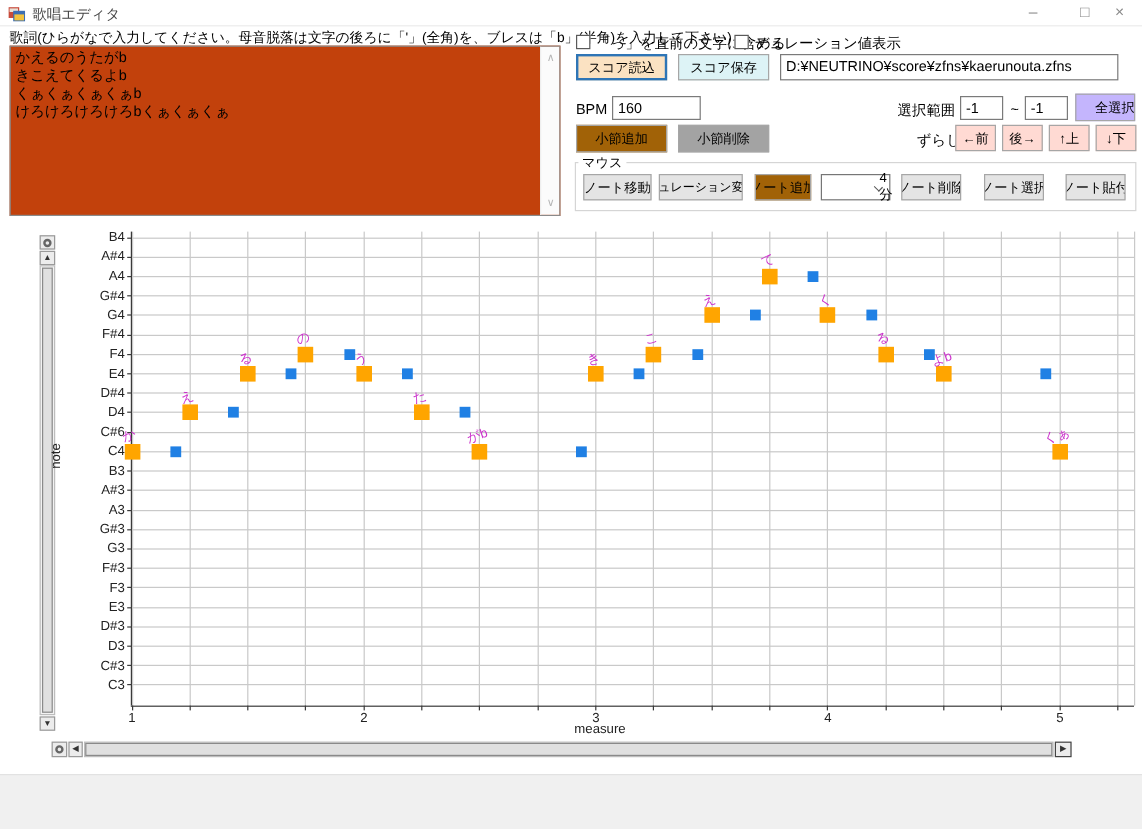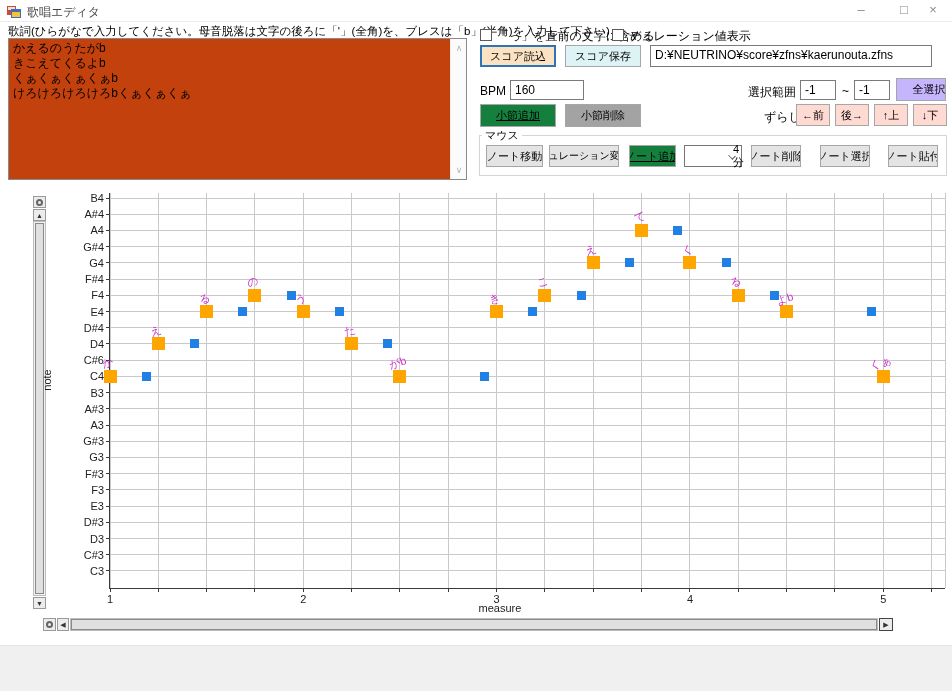--- a/index.html
+++ b/index.html
@@ -11,21 +11,21 @@
   #titlebar { position:absolute; left:0; top:0; width:952px; height:22px; background:#fff; border-bottom:1px solid #ececec; }
   #app-icon { position:absolute; left:7px; top:4px; width:14px; height:14px; }
   #title-text { position:absolute; left:27px; top:4px; font-size:12px; color:#444; }
   .wbtn { position:absolute; top:0; width:32px; height:22px; text-align:center; line-height:20px; color:#8a8a8a; font-size:13px; }
   #btn-min { left:845px; } #btn-max { left:888px; } #btn-close { left:917px; }
 
   
   .label { position:absolute; white-space:nowrap; }
   .btn { position:absolute; display:flex; align-items:center; justify-content:center;
          background:#e4e4e4; border:1px solid #a6a6a6; font-size:11px; white-space:nowrap; overflow:hidden; cursor:default; }
-  .btn.green { background:#15803d;text-decoration:underline; }
+  .btn.green { background:#a16207; }
   .btn.purple { background:#a3a3a3; }
   .btn.pink { background:#ffdad3; }
   .tbox { position:absolute; background:#fff; border:1px solid #7a7a7a; font-size:12px; padding:2px 4px;
           white-space:nowrap; overflow:hidden; }
   .checkbox { position:absolute; width:12px; height:12px; background:#fff; border:1px solid #5a5a5a; }
 
   
   #lyrics-box { position:absolute; left:8px; top:38px; width:459px; height:142px; background:#c2410c; border:1px solid #8a8a8a; }
   #lyrics-text { position:absolute; left:4px; top:2px; right:18px; bottom:2px; white-space:pre-wrap; line-height:15px; font-size:12px; }
   #lyrics-scroll { position:absolute; right:0; top:0; width:16px; height:100%; border-left:1px solid #eee; background:#fbfbfb; }

